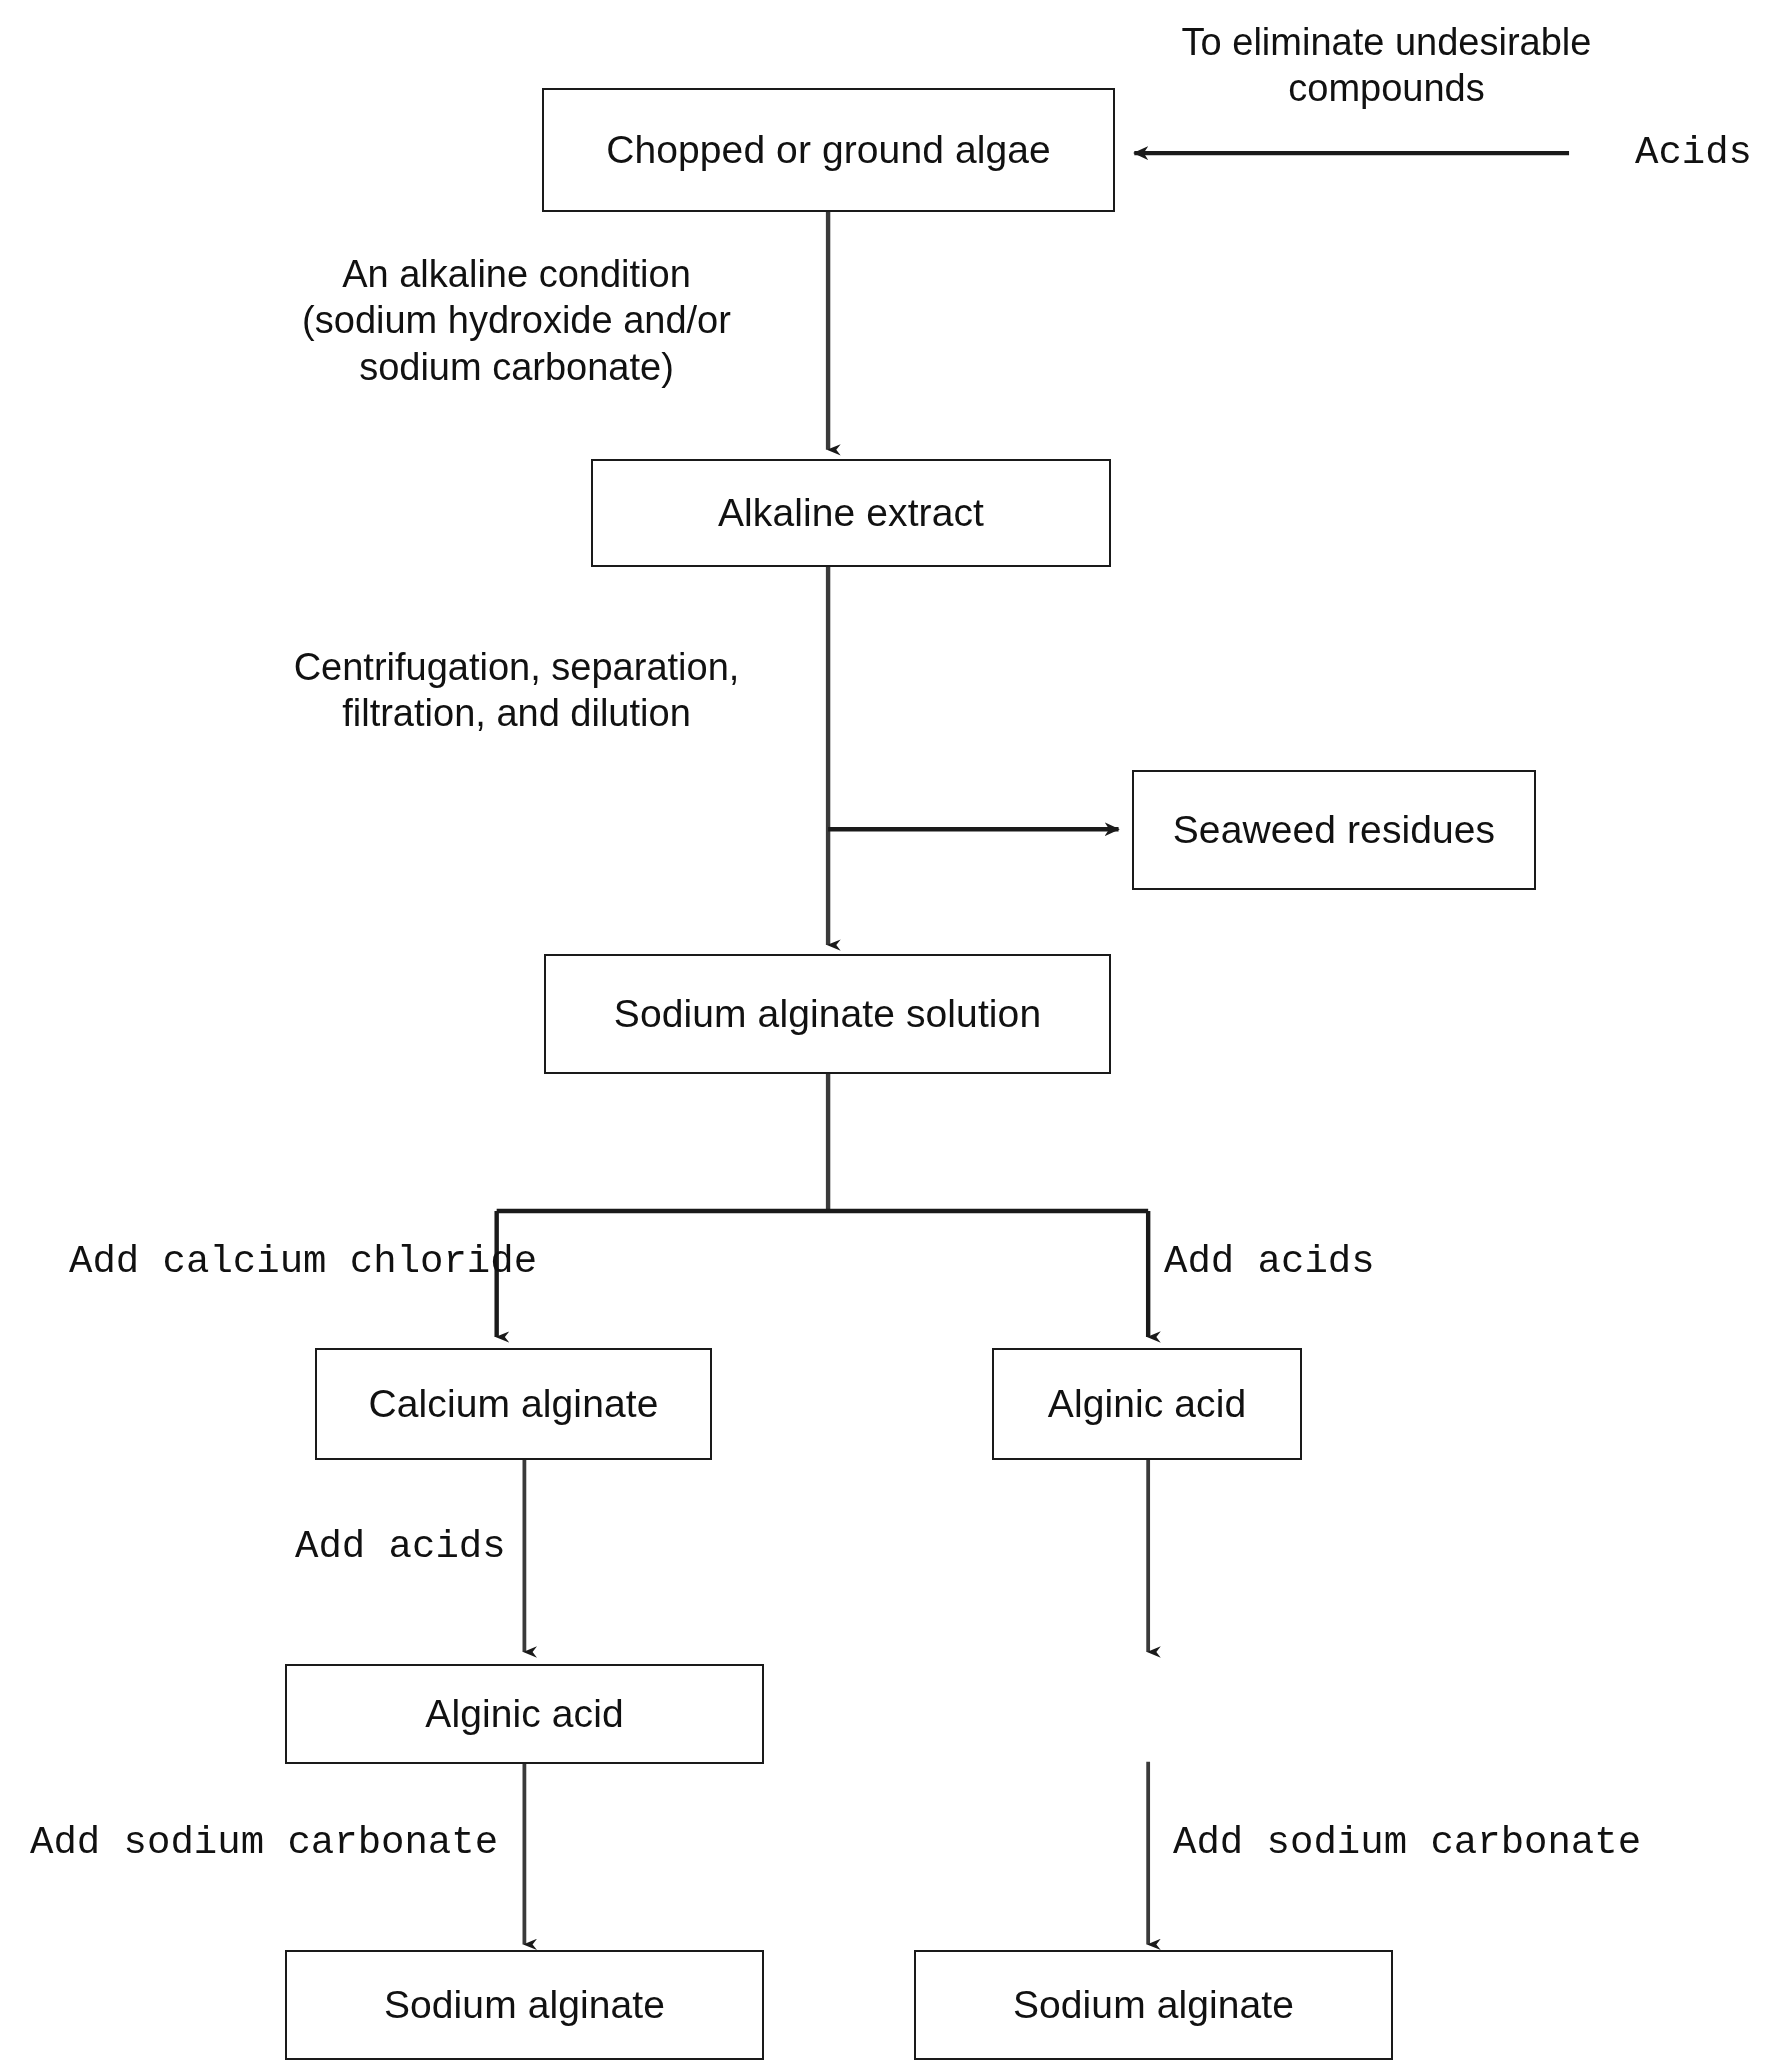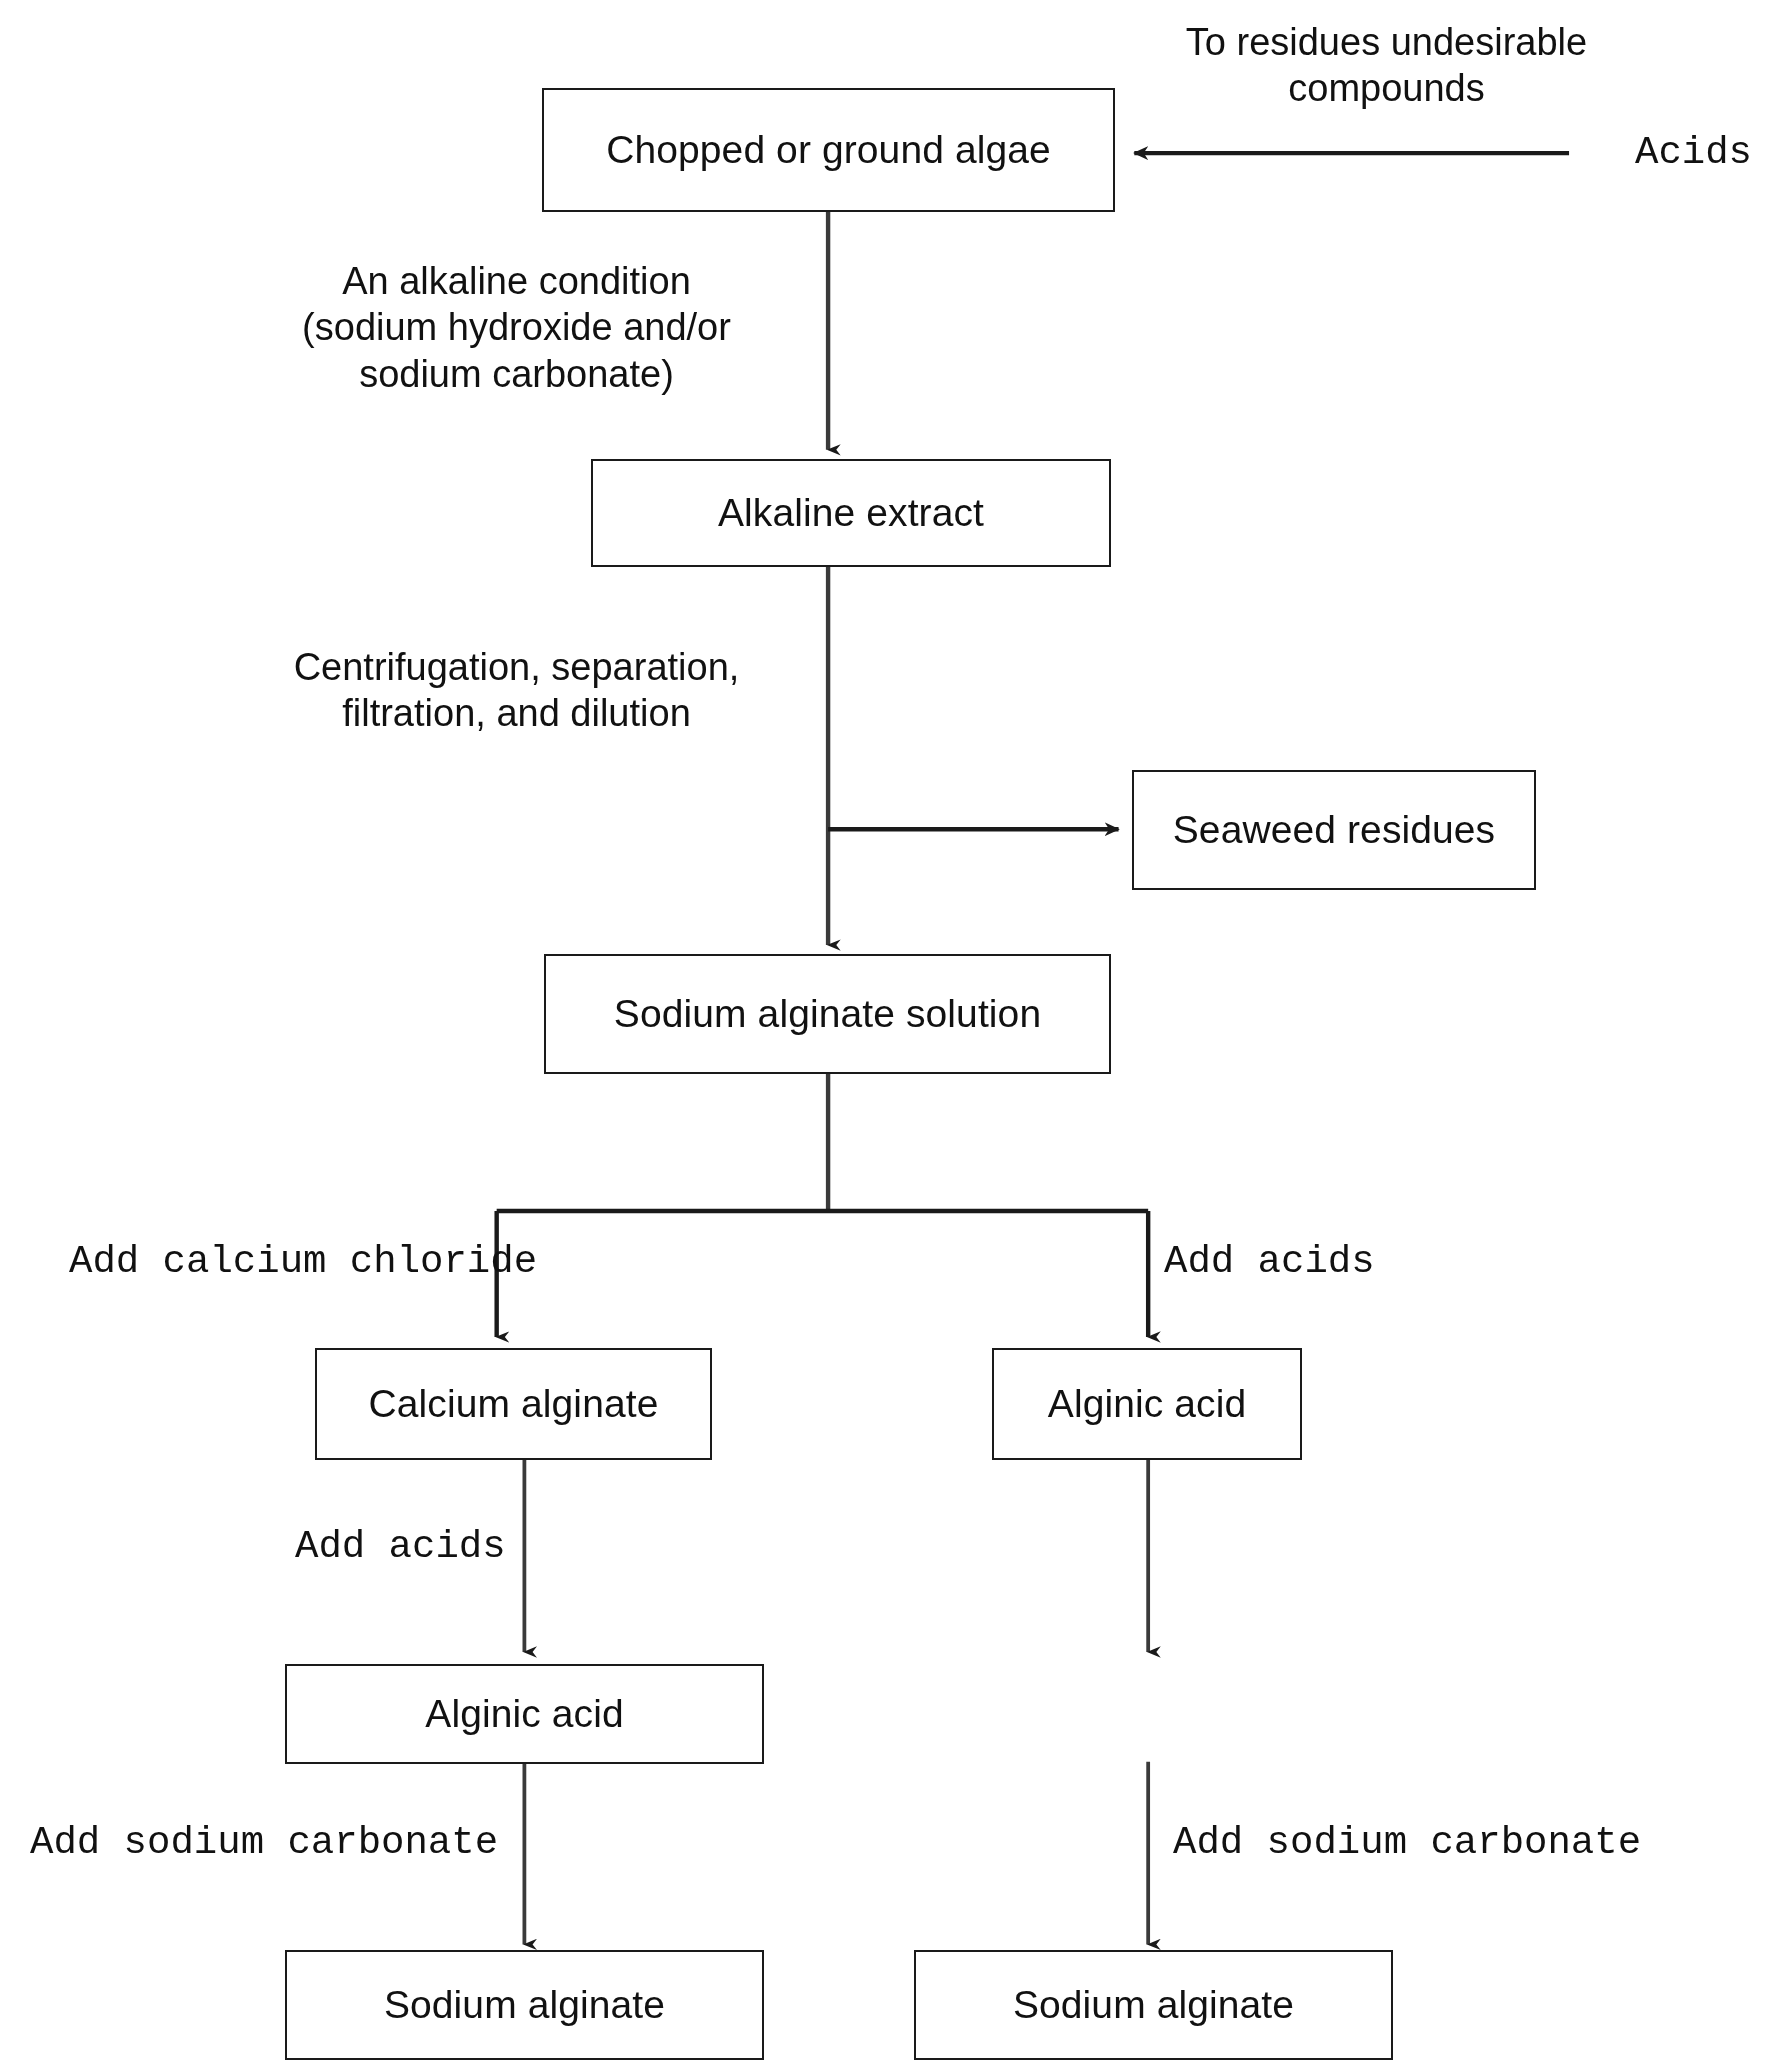--- a/index.html
+++ b/index.html
@@ -144,26 +144,26 @@
 
 
   <div class="node-box" style="left:285px; top:1950px; width:479px; height:110px;">
     <span>Sodium alginate</span>
   </div>
 
   <div class="node-box" style="left:914px; top:1950px; width:479px; height:110px;">
     <span>Sodium alginate</span>
   </div>
 
-  <div class="edge-label" style="left:1122px; top:19px; width:529px;">To residues undesirable
+  <div class="edge-label" style="left:1122px; top:19px; width:529px;">To eliminate undesirable
 compounds</div>
 
   <div class="side-label" style="left:1635px; top:130px;">Acids</div>
 
-  <div class="edge-label" style="left:233px; top:258px; width:567px;">An alkaline condition
+  <div class="edge-label" style="left:233px; top:251px; width:567px;">An alkaline condition
 (sodium hydroxide and/or
 sodium carbonate)</div>
 
   <div class="edge-label" style="left:233px; top:644px; width:567px;">Centrifugation, separation,
 filtration, and dilution</div>
 
   <div class="side-label" style="left:69px; top:1239px;">Add calcium chloride</div>
 
   <div class="side-label" style="left:1164px; top:1239px;">Add acids</div>
 

